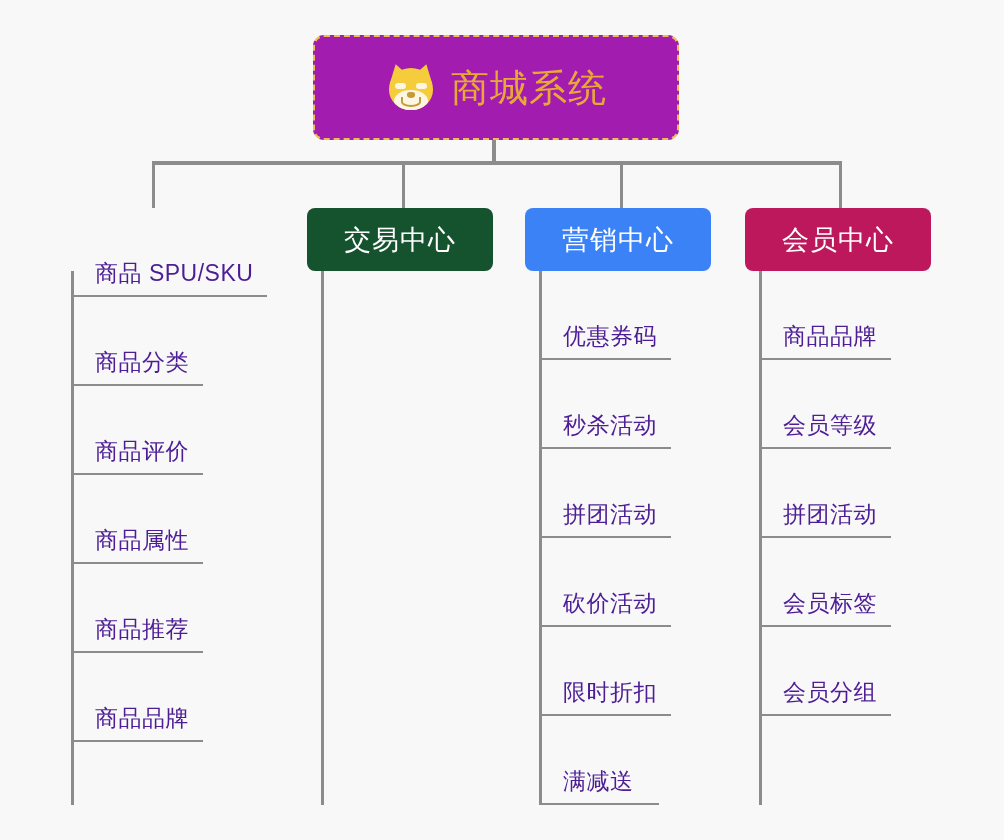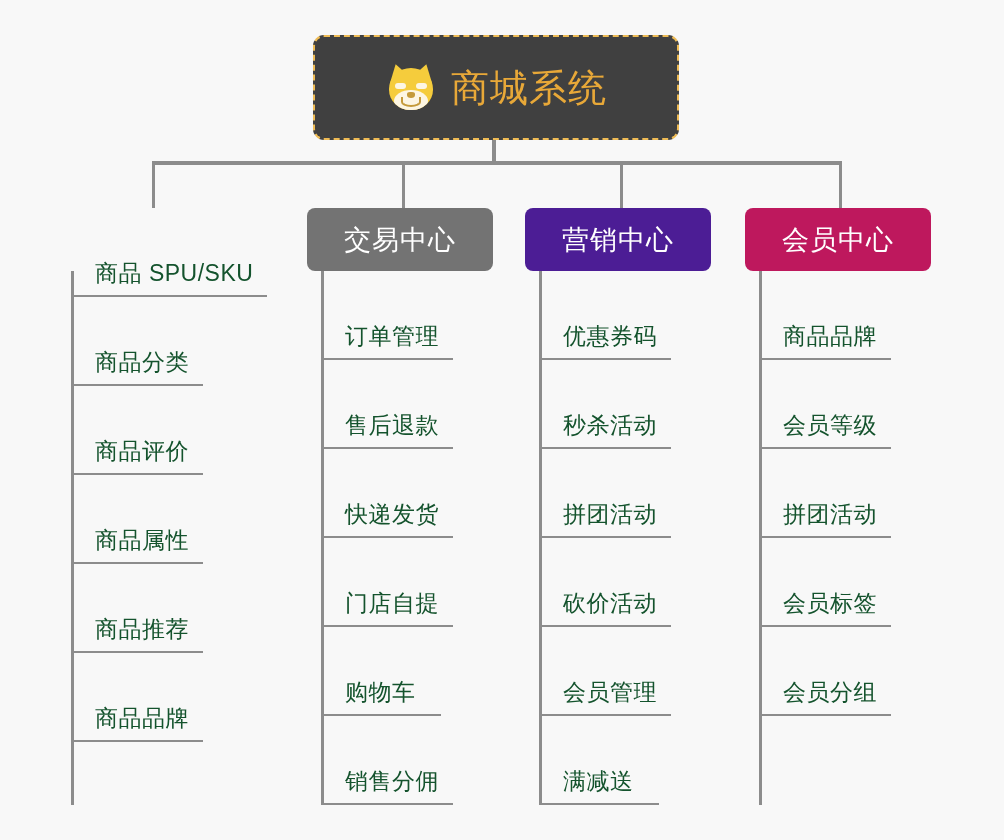--- a/index.html
+++ b/index.html
@@ -22,21 +22,21 @@
   }
 
   
   .root-node {
     position: absolute;
     left: 313px;
     top: 35px;
     width: 366px;
     height: 105px;
     box-sizing: border-box;
-    background: #404040;
+    background: #a21caf;
     border: 2px dashed #eebb55;
     border-radius: 11px;
     display: flex;
     align-items: center;
     justify-content: center;
     gap: 14px;
   }
   .root-emoji {
     width: 52px;
     height: 48px;
@@ -169,21 +169,21 @@
     border-bottom: 2px solid #8c8c8c;
     display: flex;
     align-items: flex-end;
     box-sizing: border-box;
     width: -moz-fit-content;
     width: fit-content;
     min-width: 120px;
   }
   .leaf-label {
     font-size: 23px;
-    color: #14532d;
+    color: #4c1d95;
     white-space: nowrap;
     padding: 0 14px 6px 24px;
     letter-spacing: 0.5px;
   }
 </style>
 </head>
 <body>
 
 <div id="mindmap">
 
@@ -226,61 +226,41 @@
         </li>
         <li class="leaf-item">
           <span class="leaf-label">商品推荐</span>
         </li>
         <li class="leaf-item">
           <span class="leaf-label">商品品牌</span>
         </li>
       </ul>
     </div>
   <div class="branch" style="left:307px;">
-      <div class="branch-header" style="background: #737373;">交易中心</div>
+      <div class="branch-header" style="background: #14532d;">交易中心</div>
+      <div class="branch-trunk" style="height: 534px;"></div>
+    </div>
+  <div class="branch" style="left:525px;">
+      <div class="branch-header" style="background: #3b82f6; font-family: Liberation Mono, monospace;">营销中心</div>
       <div class="branch-trunk" style="height: 534px;"></div>
       <ul class="leaf-list">
         <li class="leaf-item">
-          <span class="leaf-label">订单管理</span>
-        </li>
-        <li class="leaf-item">
-          <span class="leaf-label">售后退款</span>
-        </li>
-        <li class="leaf-item">
-          <span class="leaf-label">快递发货</span>
-        </li>
-        <li class="leaf-item">
-          <span class="leaf-label">门店自提</span>
-        </li>
-        <li class="leaf-item">
-          <span class="leaf-label">购物车</span>
-        </li>
-        <li class="leaf-item">
-          <span class="leaf-label">销售分佣</span>
-        </li>
-      </ul>
-    </div>
-  <div class="branch" style="left:525px;">
-      <div class="branch-header" style="background: #4c1d95; font-family: Liberation Mono, monospace;">营销中心</div>
-      <div class="branch-trunk" style="height: 534px;"></div>
-      <ul class="leaf-list">
-        <li class="leaf-item">
           <span class="leaf-label">优惠券码</span>
         </li>
         <li class="leaf-item">
           <span class="leaf-label">秒杀活动</span>
         </li>
         <li class="leaf-item">
           <span class="leaf-label">拼团活动</span>
         </li>
         <li class="leaf-item">
           <span class="leaf-label">砍价活动</span>
         </li>
         <li class="leaf-item">
-          <span class="leaf-label">会员管理</span>
+          <span class="leaf-label">限时折扣</span>
         </li>
         <li class="leaf-item">
           <span class="leaf-label">满减送</span>
         </li>
       </ul>
     </div>
   <div class="branch" style="left:745px;">
       <div class="branch-header" style="background: #be185d;">会员中心</div>
       <div class="branch-trunk" style="height: 534px;"></div>
       <ul class="leaf-list">

